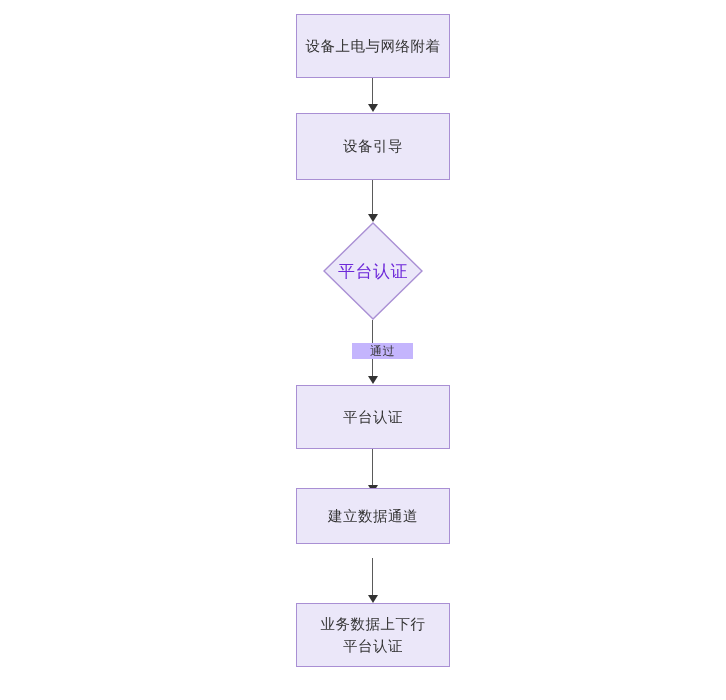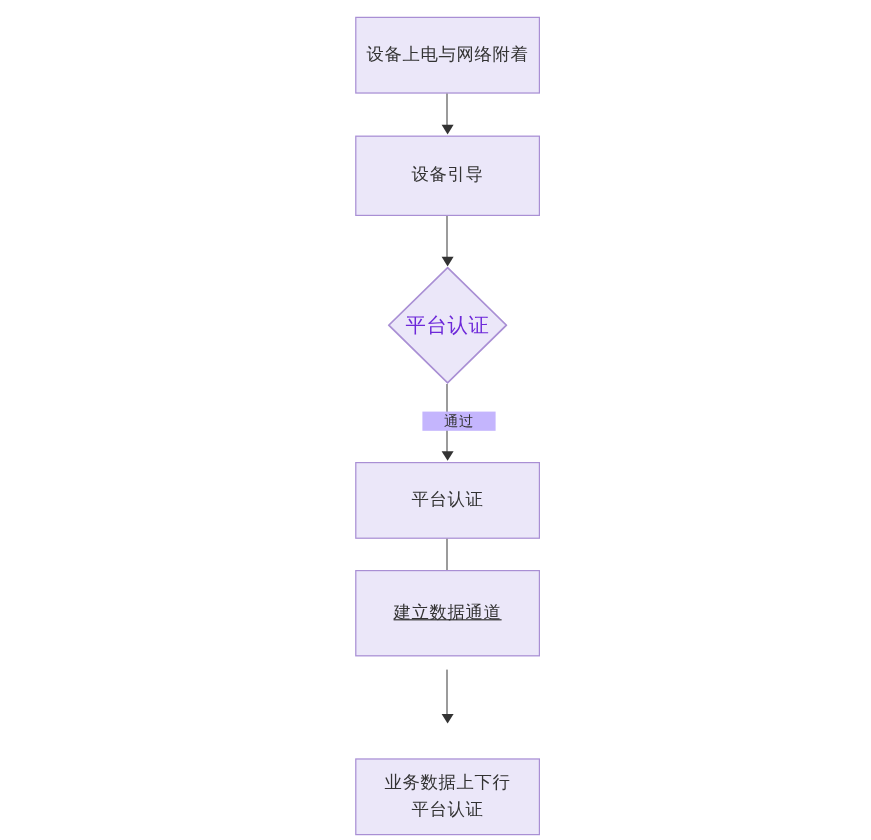--- a/index.html
+++ b/index.html
@@ -130,25 +130,25 @@
   <div class="edge-label" style="left:352px; top:343px;">通过</div>
   <div class="arrowhead" style="left:368px; top:376px;"></div>
 
   <div class="node node-process" style="left:296px; top:385px; width:154px; height:64px;">
     <span class="line">平台认证</span>
   </div>
 
   <div class="connector" style="left:372px; top:449px; height:37px;"></div>
   <div class="arrowhead" style="left:368px; top:485px;"></div>
 
-  <div class="node node-process" style="left:296px; top:475px; width:154px; height:72px;text-decoration:underline;">
+  <div class="node node-process" style="left:296px; top:488px; width:154px; height:56px;">
     <span class="line">建立数据通道</span>
   </div>
 
   <div class="connector" style="left:372px; top:558px; height:38px;"></div>
   <div class="arrowhead" style="left:368px; top:595px;"></div>
 
-  <div class="node node-process" style="left:296px; top:603px; width:154px; height:64px;margin-top:29px;">
+  <div class="node node-process" style="left:296px; top:603px; width:154px; height:64px;">
     <span class="line">业务数据上下行</span>
     <span class="line">平台认证</span>
   </div>
 
 </div>
 
 </body></html>

